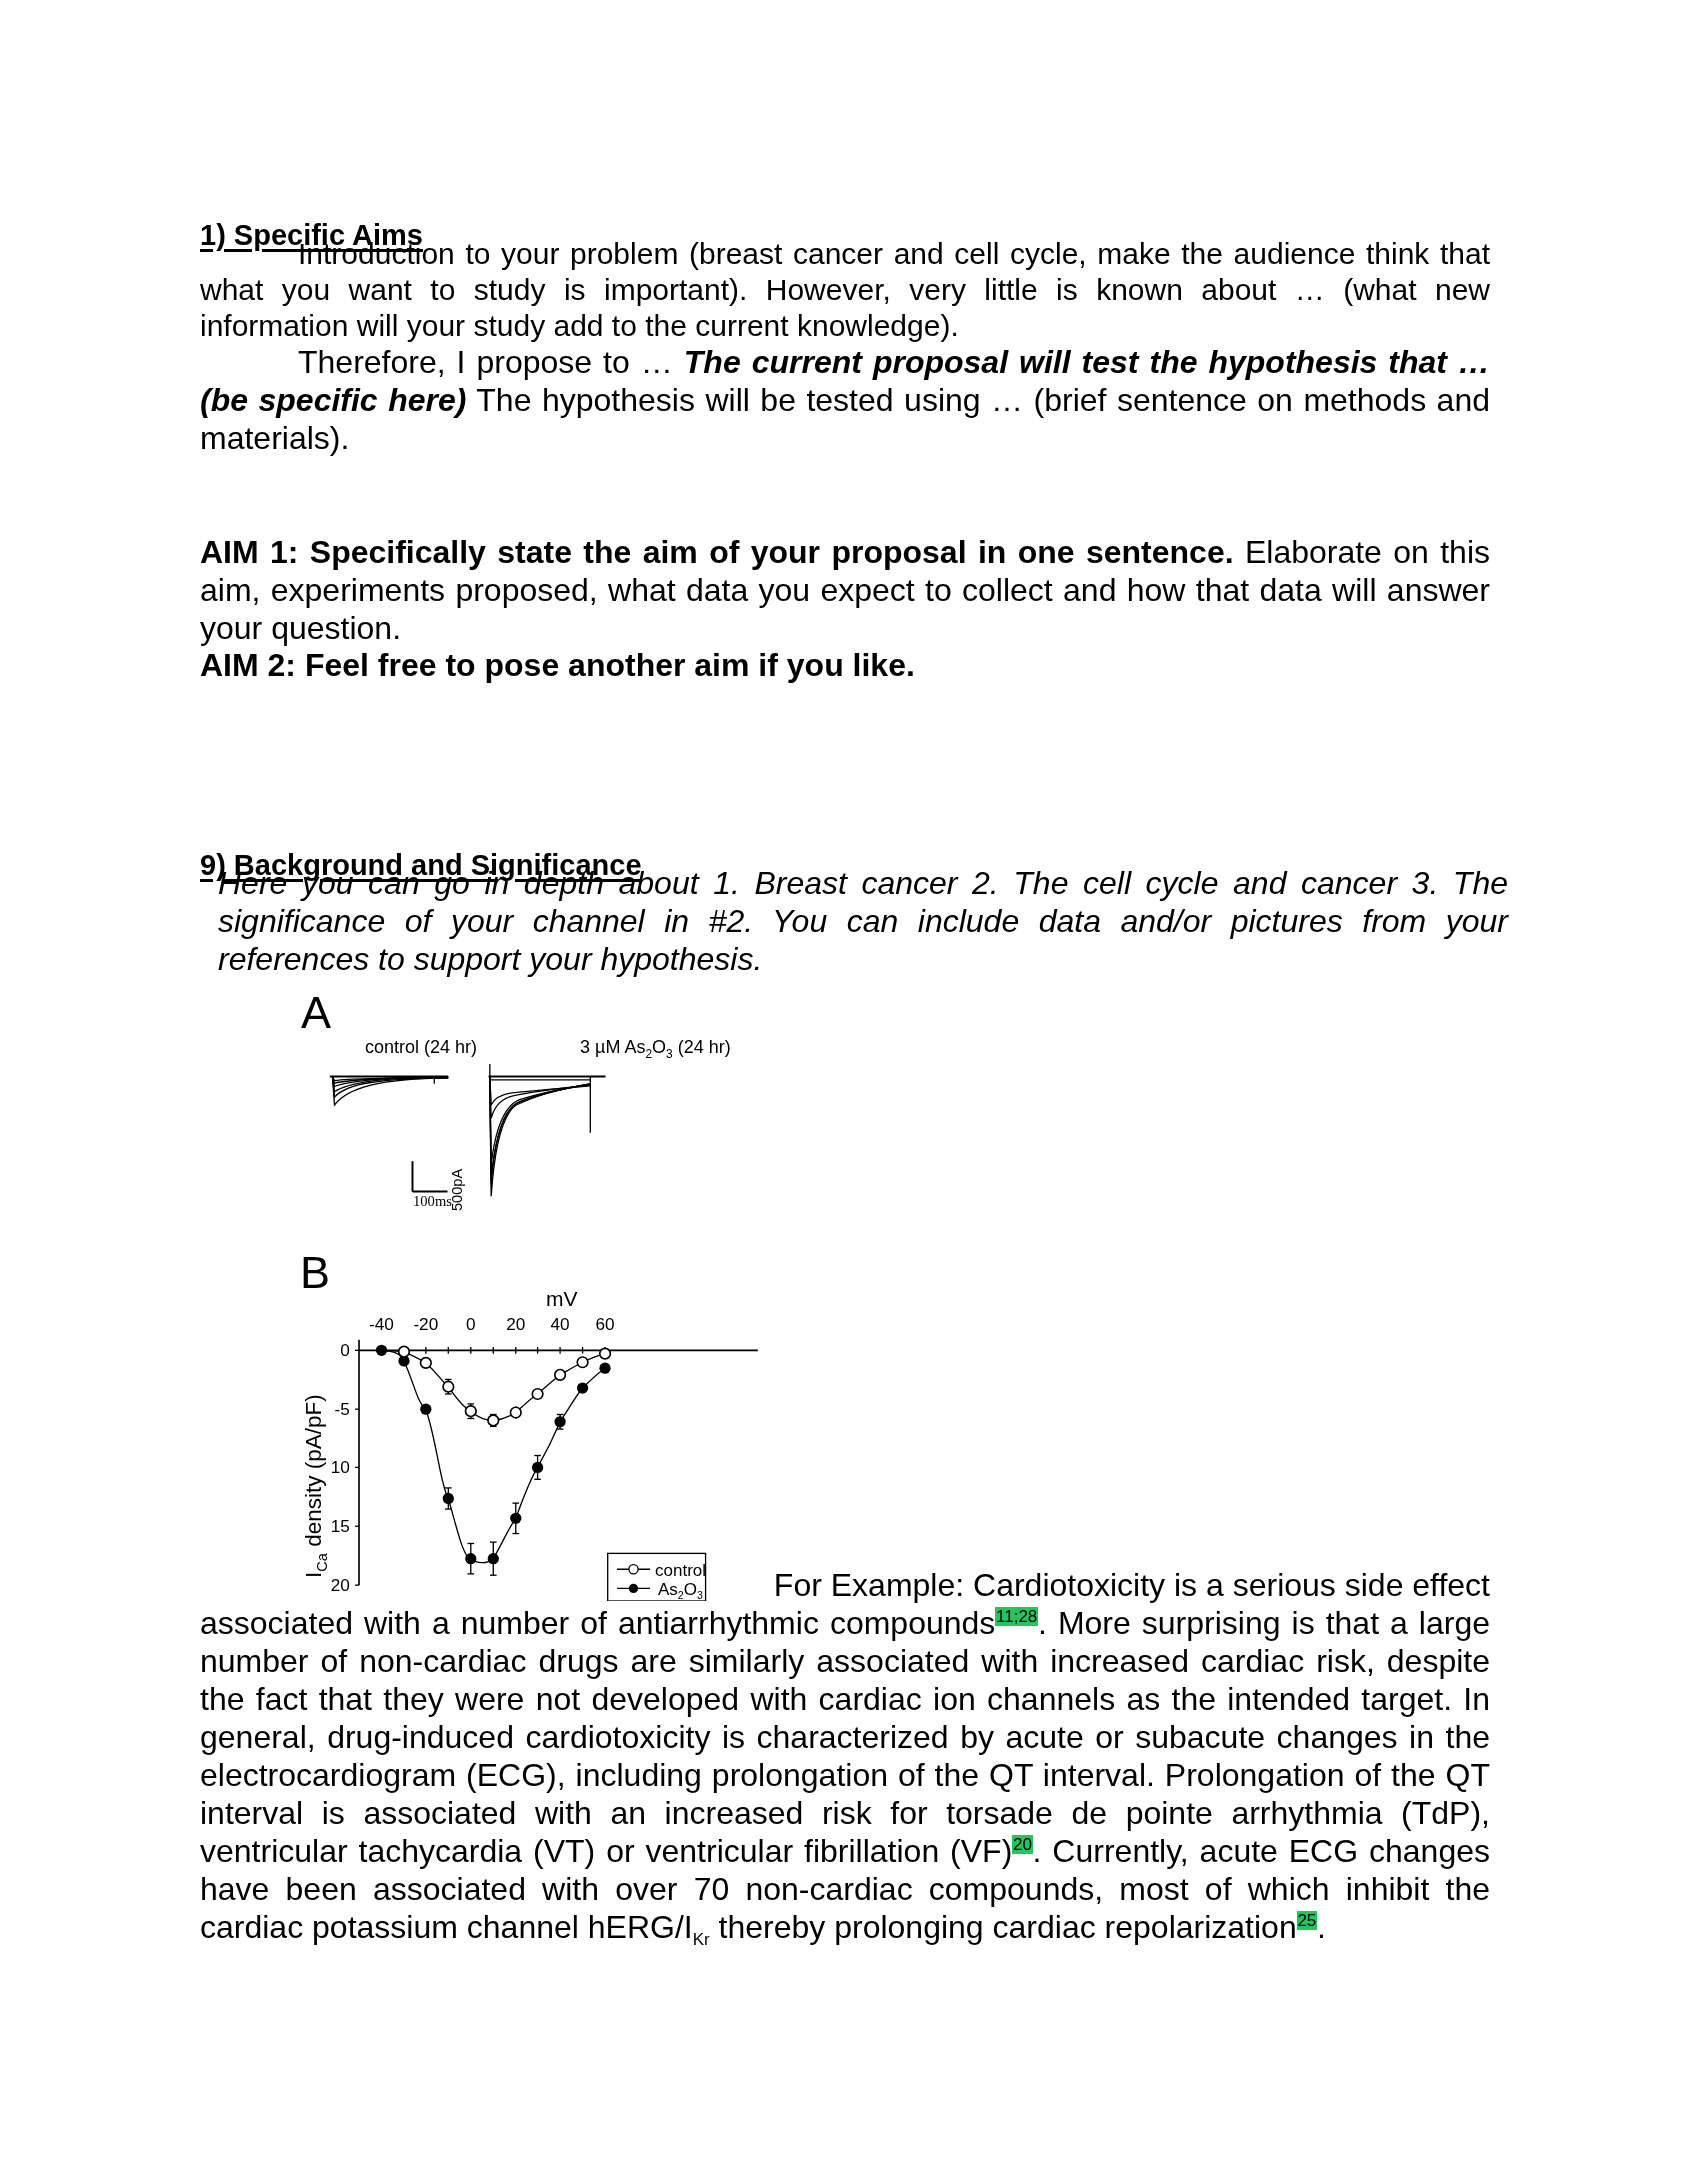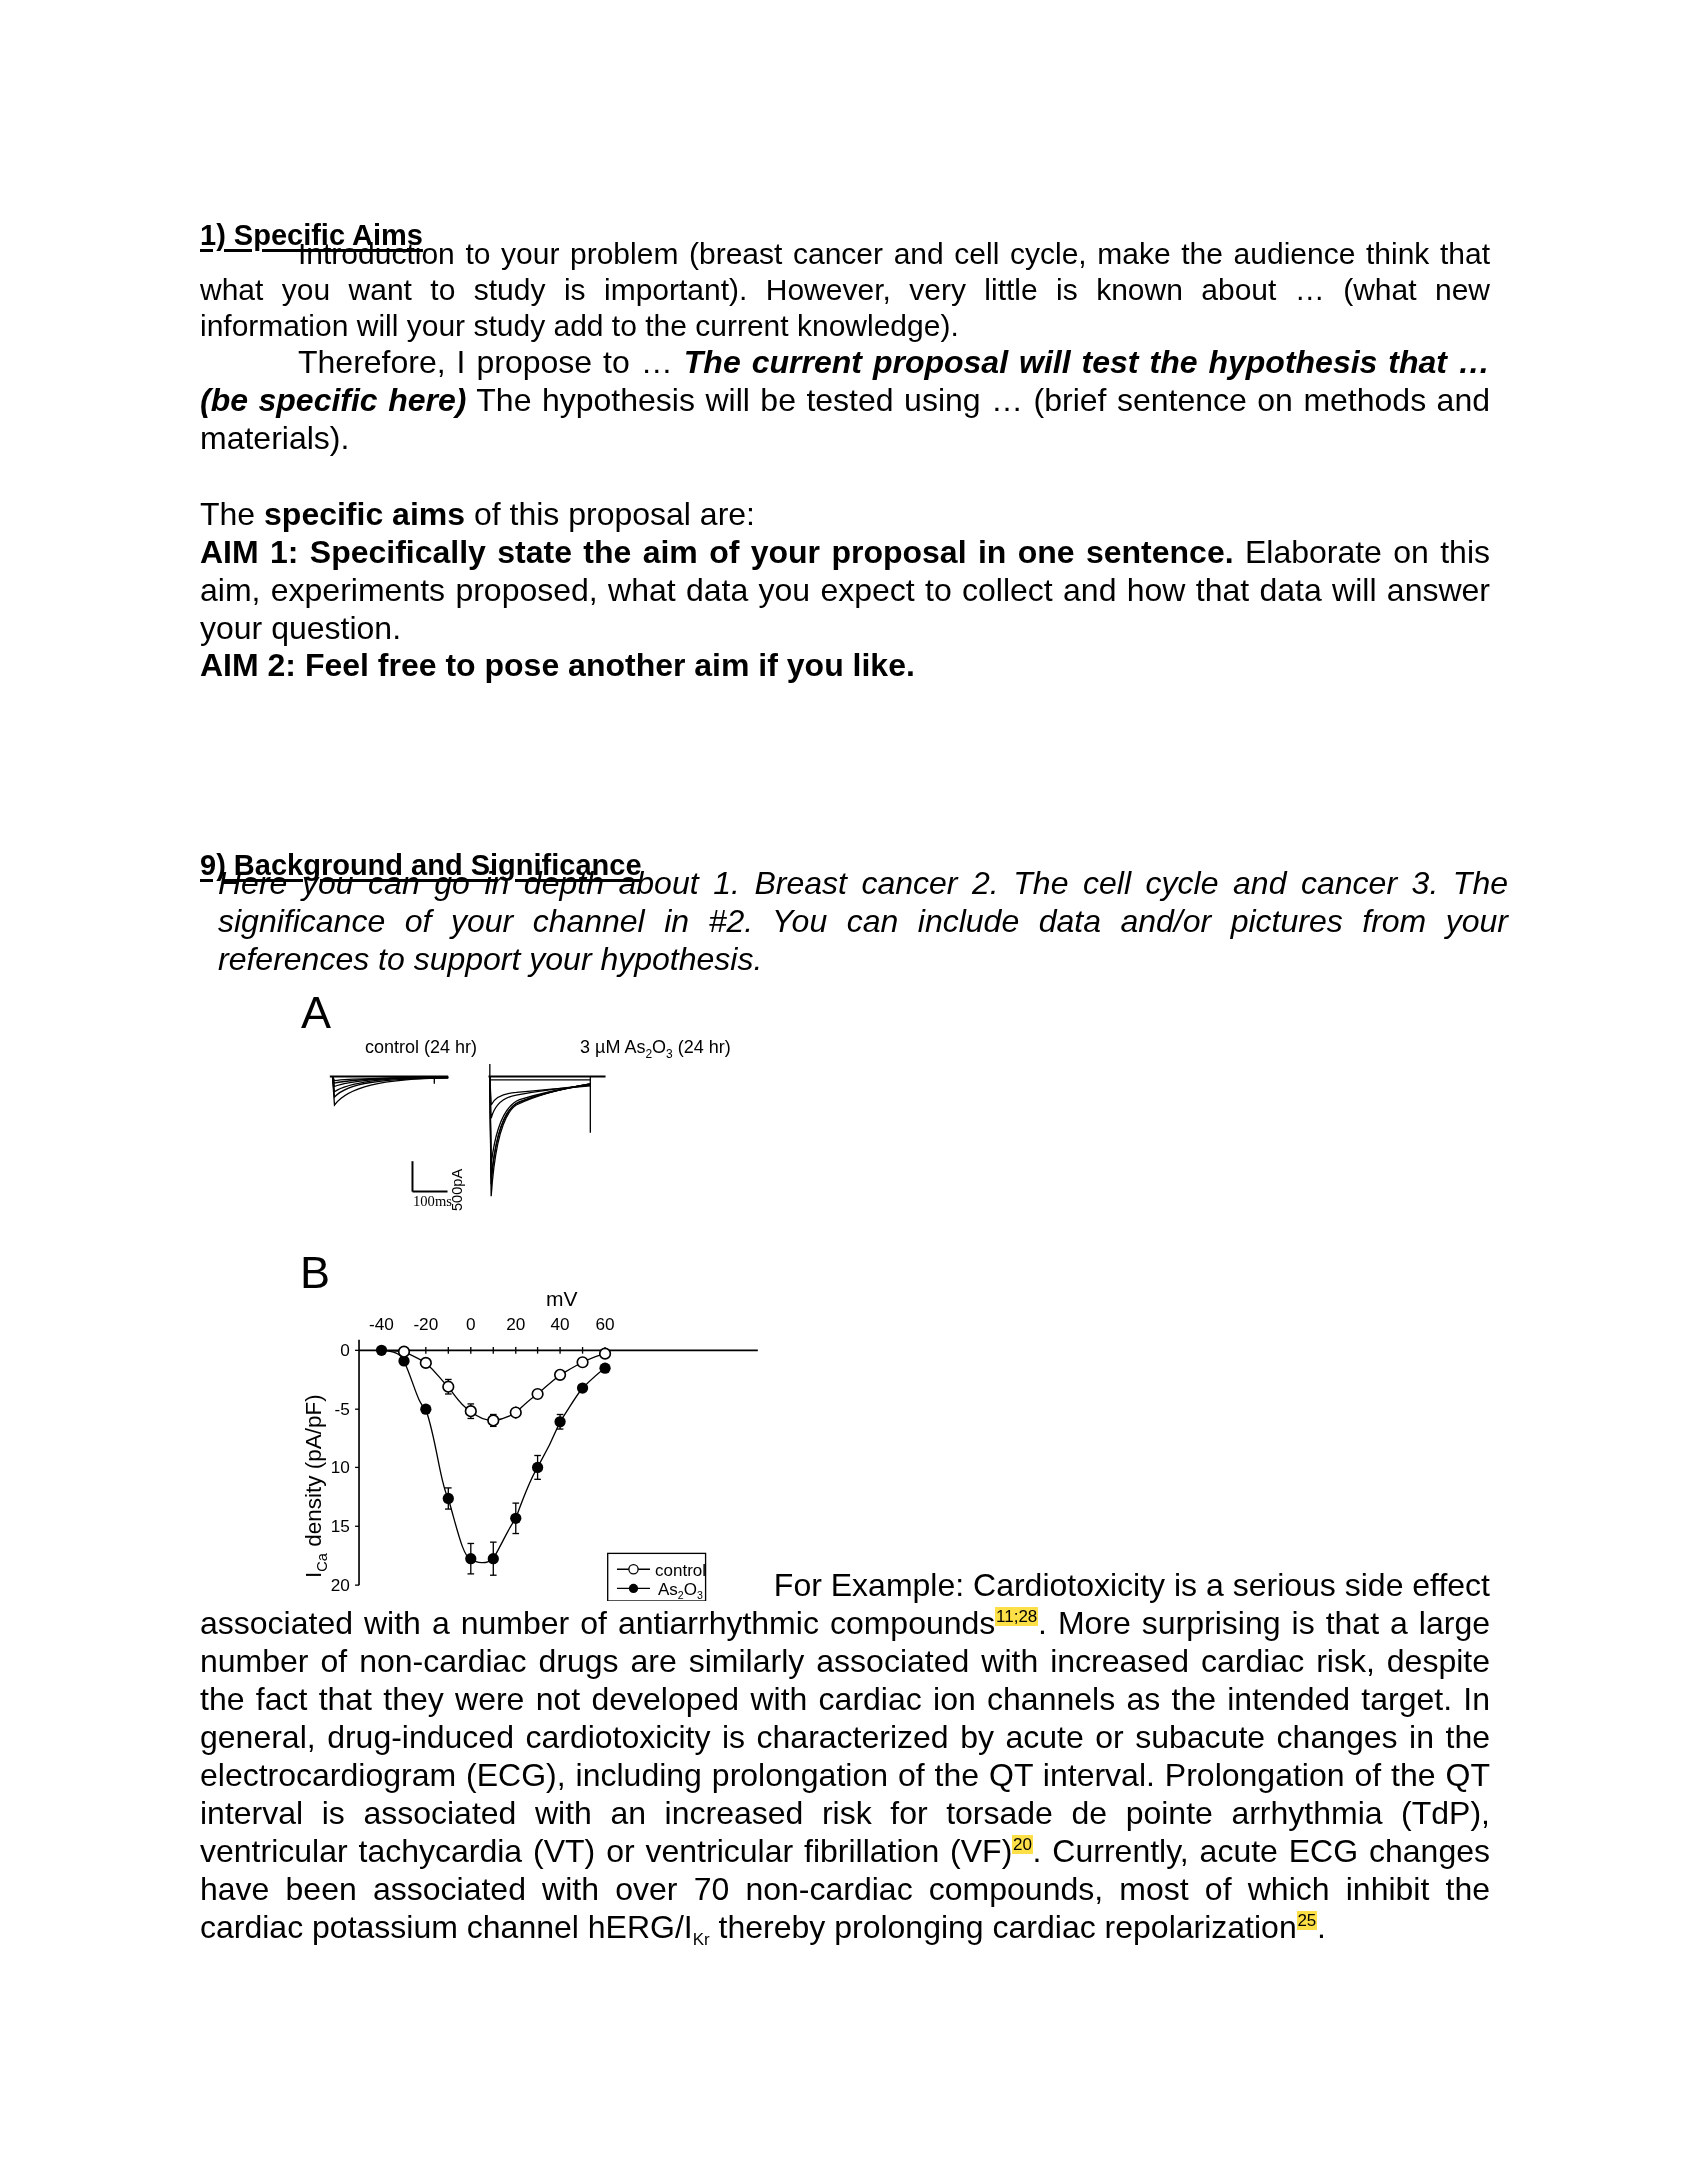--- a/index.html
+++ b/index.html
@@ -8,44 +8,41 @@
   .page { position:absolute; left:0; top:0; width:1687px; height:2183px; }
   .blk { position:absolute; left:200px; width:1290px; font-size:30px; line-height:38px; }
   .just { text-align:justify; text-align-last:left; }
   .h { font-weight:bold; text-decoration:underline; text-decoration-thickness:3.3px; text-underline-offset:4px;margin-top:16px; }
   .h1 { font-size:29px; }
   .indent { text-indent:98px; }
   .big { font-size:32px; line-height:38px; }
   .bi { font-weight:bold; font-style:italic; }
   .b { font-weight:bold; }
   .it { font-style:italic;margin-left:18px; }
-  sup.ref { font-size:17px; background:#fde047; vertical-align:super; line-height:0; padding:0 0.7px; }
+  sup.ref { font-size:17px; background:#22c55e; vertical-align:super; line-height:0; padding:0 0.7px; }
   sub.s { font-size:17px; vertical-align:sub; line-height:0; }
   .fig-letter { position:absolute; font-size:45px; }
   .lbl { position:absolute; font-size:18px; white-space:nowrap; }
   svg text { font-family:"Liberation Sans", sans-serif; }
 </style>
 </head>
 <body>
 
 <div class="page">
 
   <div class="blk" style="top:200px;">
     <div class="h h1">1) Specific Aims</div>
   </div>
 
   <div class="blk just indent" style="top:236px; line-height:36px;">Introduction to your problem (breast cancer and cell cycle, make the audience think that what you want to study is important). However, very little is known about … (what new information will your study add to the current knowledge).</div>
 
   <div class="blk just indent big" style="top:343px;">
     <span>Therefore, I propose to … </span><span class="bi">The current proposal will test the hypothesis that … (be specific here)</span><span> The hypothesis will be tested using … (brief sentence on methods and materials).</span>
   </div>
 
-  <div class="blk big" style="top:495px;">
-    <span>The </span><span class="b">specific aims</span><span> of this proposal are:</span>
-  </div>
 
   <div class="blk just big" style="top:533px;">
     <span class="b">AIM 1: Specifically state the aim of your proposal in one sentence.</span><span>  Elaborate on this aim, experiments proposed, what data you expect to collect and how that data will answer your question.</span>
   </div>
 
   <div class="blk big b" style="top:646px;">AIM 2: Feel free to pose another aim if you like.</div>
 
 
   <div class="blk" style="top:830px;">
     <div class="h h1">9) Background and Significance</div>

